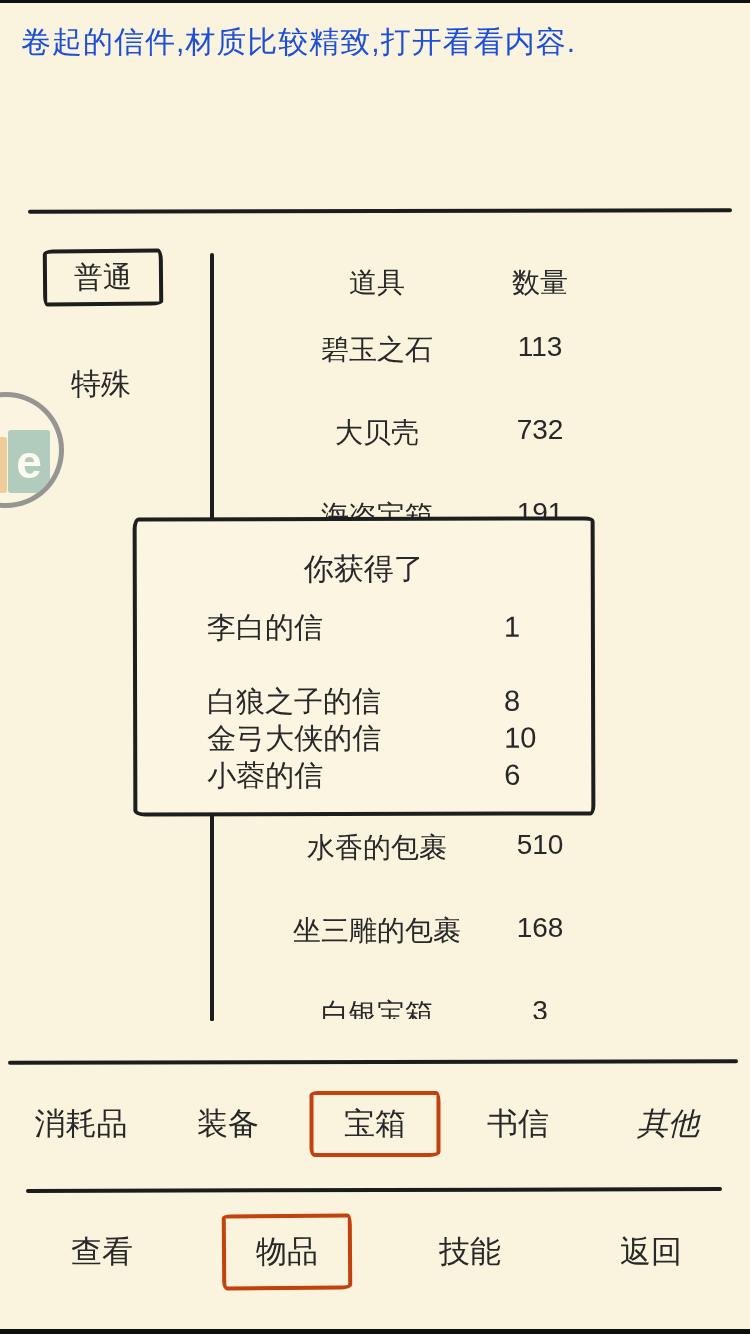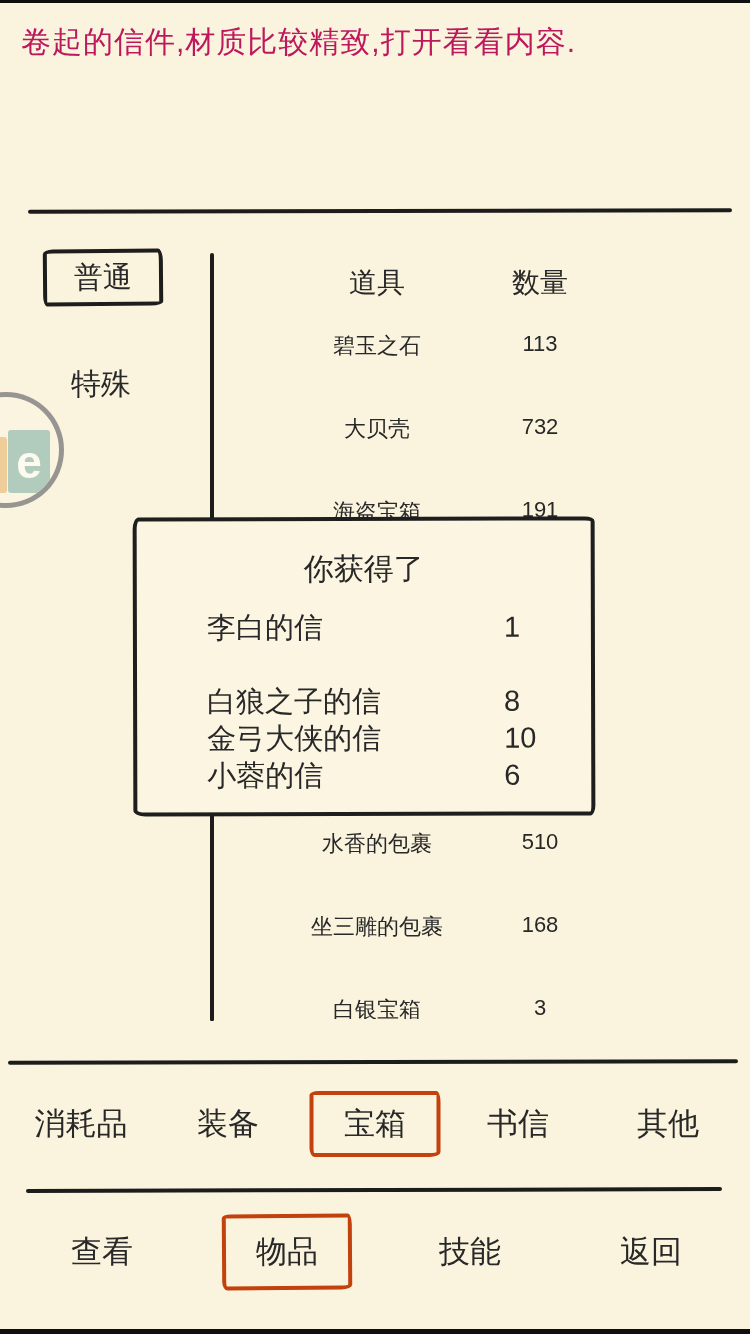--- a/index.html
+++ b/index.html
@@ -6,42 +6,42 @@
   .screen{
     position:relative;width:750px;height:1334px;margin:0 auto;
     background:#faf3dd;overflow:hidden;
     font-family:"Liberation Sans","DejaVu Sans",sans-serif;
     color:#282828;
   }
   .edge-bar{position:absolute;left:0;width:750px;background:#0f0f0f;}
   .edge-bar.top{top:0;height:3px;}
   .edge-bar.bottom{bottom:0;height:5px;}
 
-  .desc{position:absolute;left:21px;top:22px;font-size:30px;letter-spacing:1px;color:#be185d;}
+  .desc{position:absolute;left:21px;top:22px;font-size:30px;letter-spacing:1px;color:#1d4ed8;}
 
   .hline{position:absolute;height:4px;background:#1c1c1c;border-radius:3px;}
   .hline.l1{left:28px;top:209px;width:704px;transform:rotate(-0.12deg);}
   .hline.l2{left:8px;top:1060px;width:730px;transform:rotate(-0.1deg);}
   .hline.l3{left:26px;top:1188px;width:696px;transform:rotate(-0.15deg);}
   .vline{position:absolute;left:210px;top:253px;width:4px;height:768px;background:#1c1c1c;border-radius:3px 3px 2px 2px;}
 
   .sketch-box{
     border:4px solid #1d1d1d;background:transparent;
     border-radius:10px 5px 12px 4px / 5px 12px 4px 10px;
     display:flex;align-items:center;justify-content:center;
   }
   .tab-normal{position:absolute;left:43px;top:249px;width:112px;height:49px;font-size:29px;transform:rotate(-0.5deg);}
   .tab-special{position:absolute;left:101px;top:364px;transform:translateX(-50%);font-size:30px;}
 
   .list-clip{position:absolute;left:0;top:0;width:750px;height:1019px;overflow:hidden;}
   .col-name{position:absolute;left:232px;width:290px;text-align:center;}
   .col-qty{position:absolute;left:498px;width:84px;text-align:center;}
   .hdr{top:264px;font-size:28px;}
   .inv-row span{display:block;}
-  .inv-row .col-name,.inv-row .col-qty{font-size:22px;}
+  .inv-row .col-name,.inv-row .col-qty{font-size:28px;}
   .r0 .cell{top:331px;} .r1 .cell{top:414px;} .r2 .cell{top:497px;}
   .r3 .cell{top:829px;} .r4 .cell{top:912px;} .r5 .cell{top:995px;}
 
   .watermark{
     position:absolute;left:-52px;top:392px;width:106px;height:106px;
     border:5px solid rgba(125,125,125,.8);border-radius:50%;
     overflow:hidden;background:rgba(255,255,255,.12);
   }
   .wm-orange{position:absolute;left:28px;top:40px;width:26px;height:56px;background:#ecc389;opacity:.8;border-radius:3px;}
   .wm-teal{position:absolute;left:55px;top:33px;width:42px;height:63px;background:#a9c7b9;opacity:.9;border-radius:3px;
@@ -58,21 +58,21 @@
   .popup-row .q{position:absolute;left:297px;}
   .p0{top:88px;} .p1{top:125px;} .p2{top:162px;} .p3{top:199px;} .p4{top:236px;}
 
   .cat-tab{position:absolute;top:1091px;height:66px;display:flex;align-items:center;justify-content:center;
     font-size:31px;transform:translateX(-50%);}
   .act-tab{position:absolute;top:1214px;height:76px;display:flex;align-items:center;justify-content:center;
     font-size:31px;transform:translateX(-50%);}
   .boxed{border:4px solid #c2410c;border-radius:9px 4px 11px 5px / 4px 11px 5px 9px;box-sizing:border-box;}
   .cat-tab.boxed{width:131px;}
   .act-tab.boxed{width:130px;transform:translateX(-50%) rotate(-0.4deg);}
-  .c0{left:81px;} .c1{left:228px;} .c2{left:375px;} .c3{left:518px;} .c4{left:668px;}
+  .c0{left:81px;} .c1{left:228px;} .c2{left:375px;} .c3{left:518px;} .c4{left:668px;font-style:italic;}
   .a0{left:102px;} .a1{left:287px;} .a2{left:470px;} .a3{left:651px;}
 </style>
 </head>
 <body>
 
 <div class="screen">
 
   <div class="edge-bar top"></div>
 
   <div class="desc">卷起的信件,材质比较精致,打开看看内容.</div>

